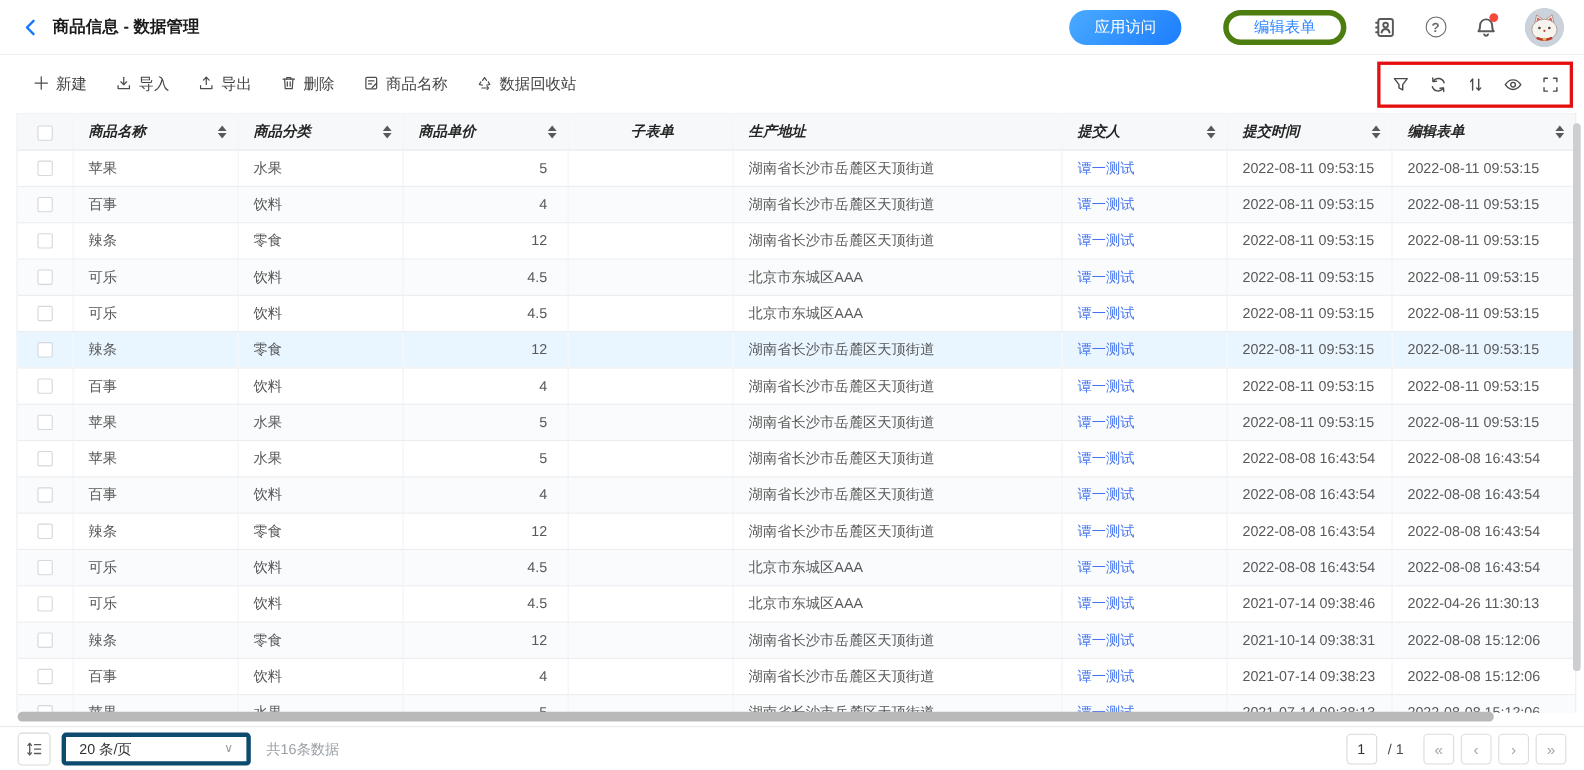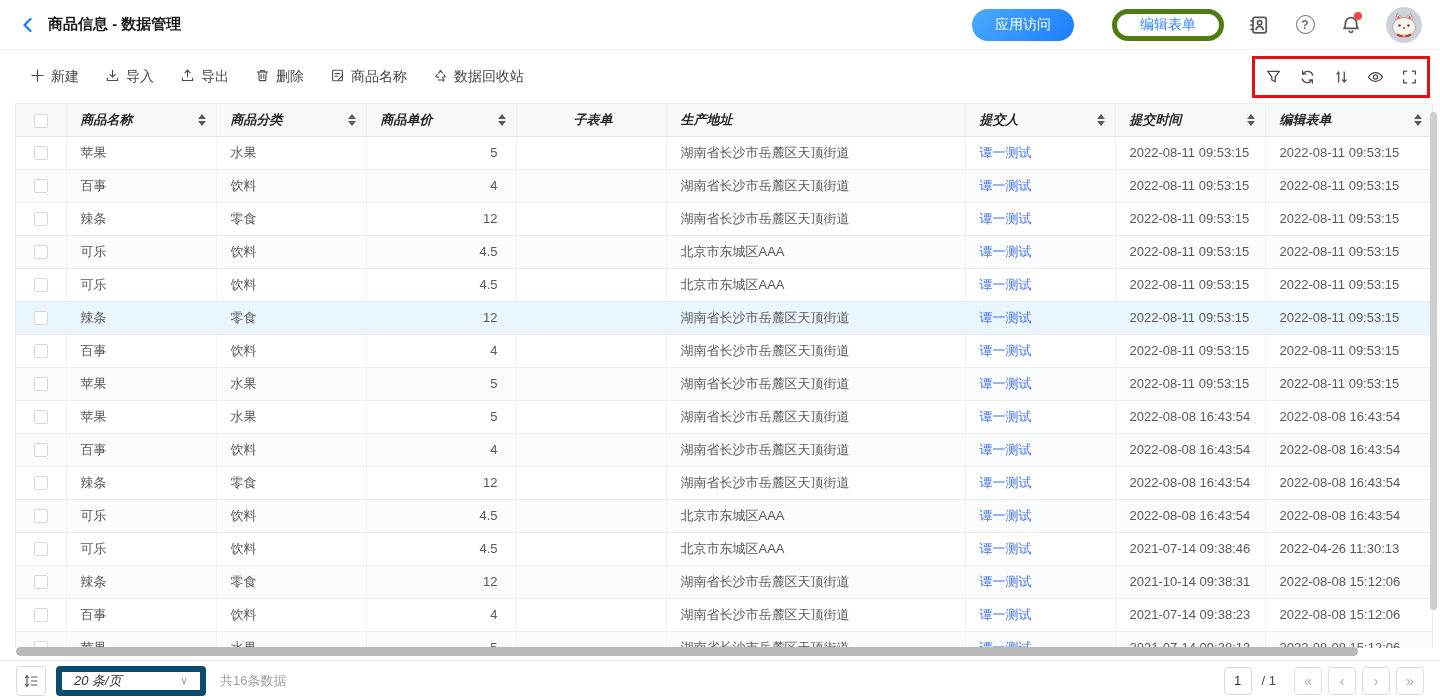--- a/index.html
+++ b/index.html
@@ -58,22 +58,22 @@
 
   
   .hscroll { position:absolute; left:16px; top:647px; width:1342px; height:9px; border-radius:5px; background:#b9b9b9; z-index:20; cursor:pointer; }
   .vscroll { position:absolute; right:3px; top:112px; width:7px; height:498px; border-radius:4px; background:#ccced1; z-index:20; cursor:pointer; }
 
   
   .footer { position:absolute; top:660px; left:0; width:1440px; height:40px; border-top:1px solid #e8eaec;
     background:#fff; display:flex; align-items:center; padding:0 16px; }
   .density-btn { width:30px; height:30px; border:1px solid #d9d9d9; border-radius:4px; display:flex; align-items:center; justify-content:center; cursor:pointer; }
   .density-btn svg { stroke:#595959; fill:none; stroke-width:1.2; stroke-linecap:round; stroke-linejoin:round; }
-  .page-size { width:150px; height:30px; border:6px solid #0c4a6e; border-radius:4px; margin-left:10px;
-    display:flex; align-items:center; justify-content:space-between; padding:0 12px; font-size:13px; color:#333; cursor:pointer;font-style:italic; }
+  .page-size { width:172px; height:30px; border:4px solid #0c4a6e; border-radius:4px; margin-left:10px;
+    display:flex; align-items:center; justify-content:space-between; padding:0 12px; font-size:13px; color:#333; cursor:pointer; }
   .page-size .chev { color:#9b9b9b; font-size:11px; }
   .total-text { margin-left:14px; font-size:13px; color:#9aa0a6; }
   .footer-right { margin-left:auto; display:flex; align-items:center; }
   .page-input { width:28px; height:28px; border:1px solid #d9d9d9; border-radius:4px; text-align:center; font-size:13px; color:#333;
     font-family:"Liberation Sans","DejaVu Sans",sans-serif; }
   .page-total { margin:0 12px 0 10px; font-size:13px; color:#4a4a4a; }
   .pg-btn { width:28px; height:28px; border:1px solid #dcdcdc; border-radius:4px; background:#fff; color:#a8a8a8;
     font-size:14px; display:flex; align-items:center; justify-content:center; margin-left:6px; cursor:pointer; }
 </style>
 </head>

